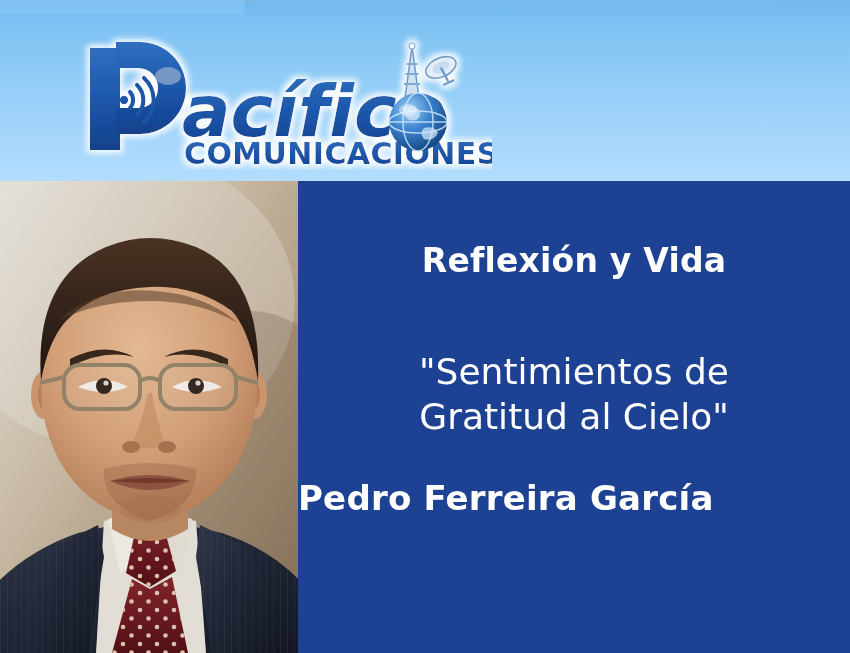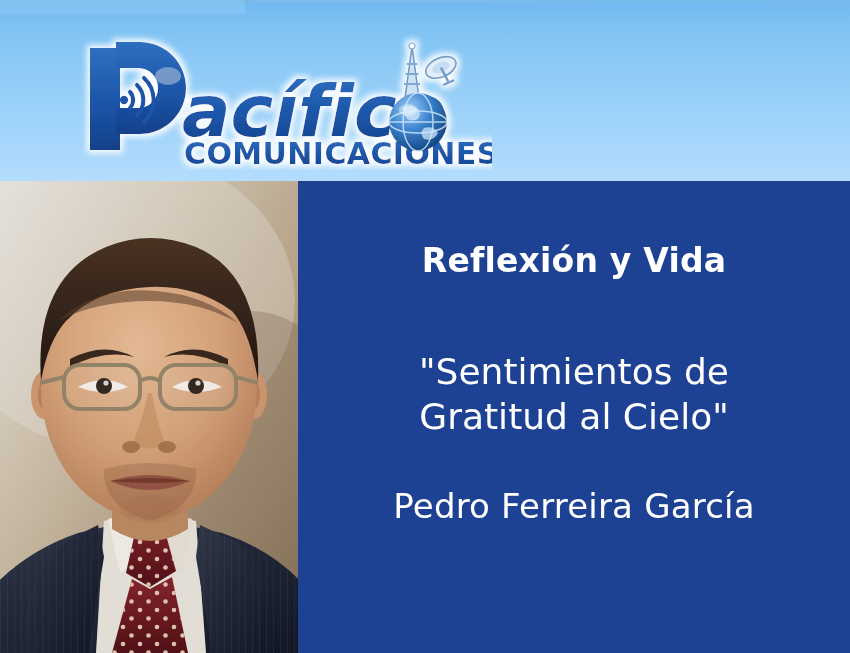--- a/index.html
+++ b/index.html
@@ -129,26 +129,26 @@
     color: #ffffff;
     font-size: 36px;
     font-weight: normal;
     line-height: 1.25;
   }
   .line-quote .q2 { display: block; }
 
   .line-name {
     position: absolute;
     left: 0;
-    top: 305px;
+    top: 297px;
     width: 552px;
-    text-align: center;
+    text-align: left;
     color: #ffffff;
     font-size: 34px;
-    font-weight: normal;
+    font-weight: bold;
     letter-spacing: 0.2px;
     white-space: nowrap;
   }
 
   .line-role {
     position: absolute;
     left: 45px;
     top: 368px;
     width: 500px;
     text-align: left;

